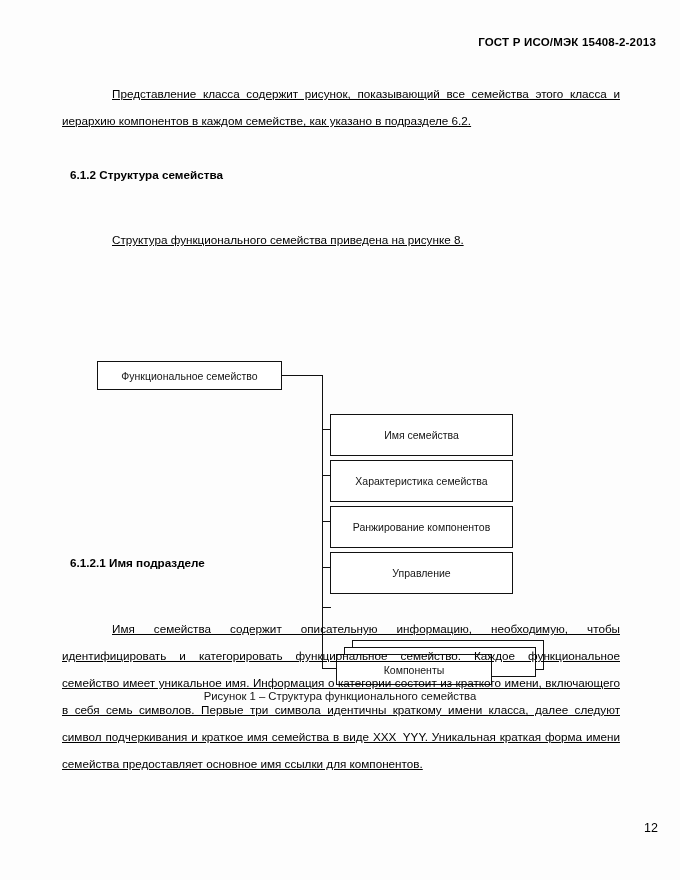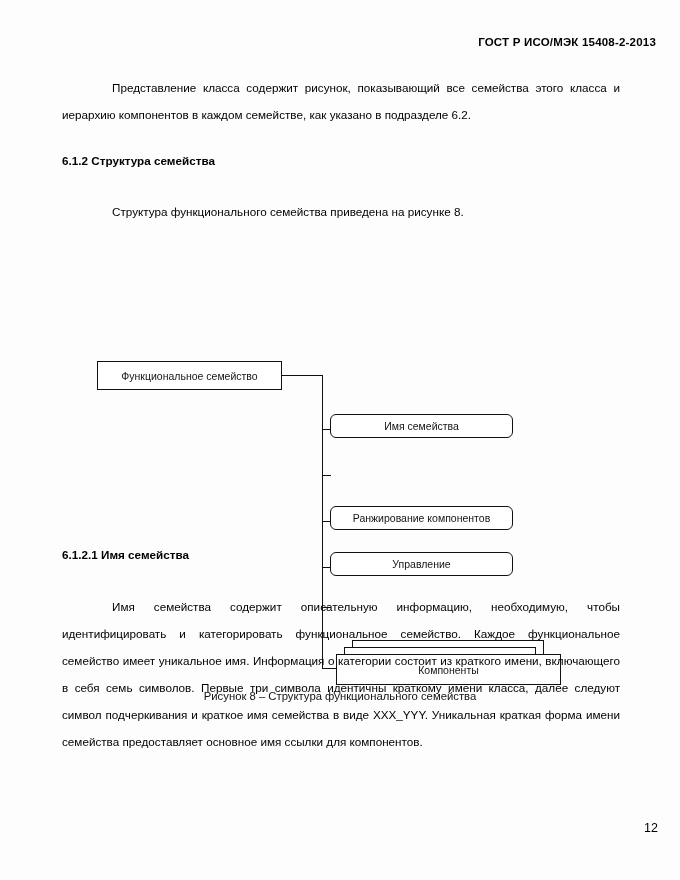--- a/index.html
+++ b/index.html
@@ -36,30 +36,31 @@
   }
 
   
   .content {
     position: absolute;
     left: 62px;
     top: 62px;
     width: 558px;
   }
   p.body-text {
-    margin: 12px 0 0 0;
+    margin: 18px 0 0 0;
     font-size: 11.7px;
     line-height: 27px;
     text-align: justify;
     text-justify: inter-word;
     text-indent: 50px;
     hyphens: manual;
+    text-decoration: underline;
   }
   h3.heading {
-    margin: 0;
+    margin: 8px;
     font-size: 11.7px;
     font-weight: bold;
     line-height: 27px;
     text-align: left;
   }
   .gap-a { height: 19px; }
   .gap-b { height: 12px; }
   .gap-c { height: 13px; }
 
   
@@ -85,22 +86,21 @@
   .node.root {
     left: 97px;
     top: 185px;
     width: 185px;
     height: 29px;
     justify-content: center;
   }
   .child {
     left: 330px;
     width: 183px;
-    height: 24px;
-    border-radius: 6px;
+    height: 42px;
   }
   .child.c0 { top: 238px; }
   .child.c1 { top: 284px; }
   .child.c2 { top: 330px; }
   .child.c3 { top: 376px; }
   .child.c4 { top: 416px; }
 
   
   .stack {
     position: absolute;
@@ -111,21 +111,21 @@
   }
   .stack .layer {
     position: absolute;
     border: 1.3px solid #111111;
     background: #ffffff;
     box-sizing: border-box;
   }
   .stack .layer.l3 { left: 16px; top: 0px;  width: 192px; height: 30px; }
   .stack .layer.l2 { left: 8px;  top: 7px;  width: 192px; height: 30px; }
   .stack .layer.l1 {
-    left: 0px; top: 14px; width: 225px; height: 31px;
+    left: 0px; top: 14px; width: 156px; height: 31px;
     display: flex; align-items: center; justify-content: center;
     font-size: 10.5px; color: #141414;
   }
 
   
   .conn {
     position: absolute;
     background: #111111;
   }
   .conn.h { height: 1.3px; }
@@ -179,34 +179,35 @@
     <div class="conn v" style="left:322px; top:199px; height:294px;"></div>
 
     <div class="conn h" style="left:322px; top:253px; width:9px;"></div>
     <div class="conn h" style="left:322px; top:299px; width:9px;"></div>
     <div class="conn h" style="left:322px; top:345px; width:9px;"></div>
     <div class="conn h" style="left:322px; top:391px; width:9px;"></div>
     <div class="conn h" style="left:322px; top:431px; width:9px;"></div>
     <div class="conn h" style="left:322px; top:492px; width:15px;"></div>
 
     <div class="node child c0">Имя семейства</div>
+    <div class="node child c1">Характеристика семейства</div>
     <div class="node child c2">Ранжирование компонентов</div>
     <div class="node child c3">Управление</div>
 
     <div class="stack">
       <div class="layer l3"></div>
       <div class="layer l2"></div>
       <div class="layer l1">Компоненты</div>
     </div>
 
-    <div class="fig-caption">Рисунок 8 – Структура функционального семейства</div>
+    <div class="fig-caption">Рисунок 1 – Структура функционального семейства</div>
   </div>
 
   <div class="content" style="top:541px;">
-    <h3 class="heading">6.1.2.1  Имя семейства</h3>
+    <h3 class="heading">6.1.2.1  Имя подразделе</h3>
 
     <div class="gap-c"></div>
 
     <p class="body-text">Имя семейства содержит описательную информацию, необходимую, чтобы идентифицировать и категорировать функциональное семейство. Каждое функциональное семейство имеет уникальное имя. Информация о категории состоит из краткого имени, включающего в себя семь символов. Первые три символа идентичны краткому имени класса, далее следуют символ подчеркивания и краткое имя семейства в виде XXX_YYY. Уникальная краткая форма имени семейства предоставляет основное имя ссылки для компонентов.</p>
   </div>
 
   <div class="page-number">12</div>
 
 </div>
 

